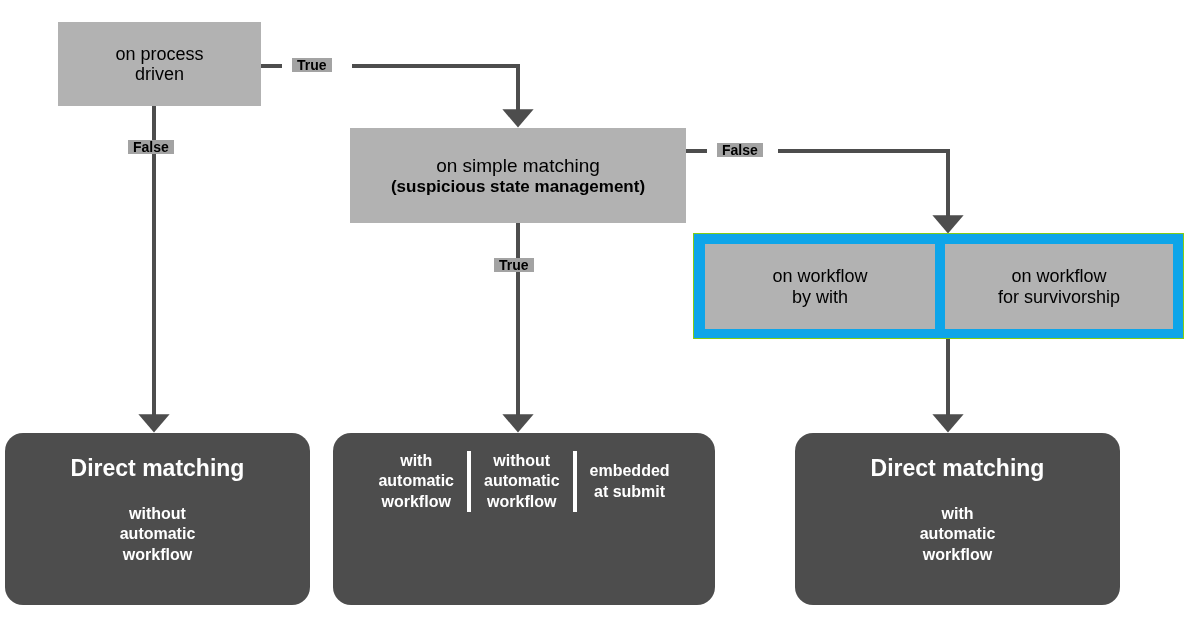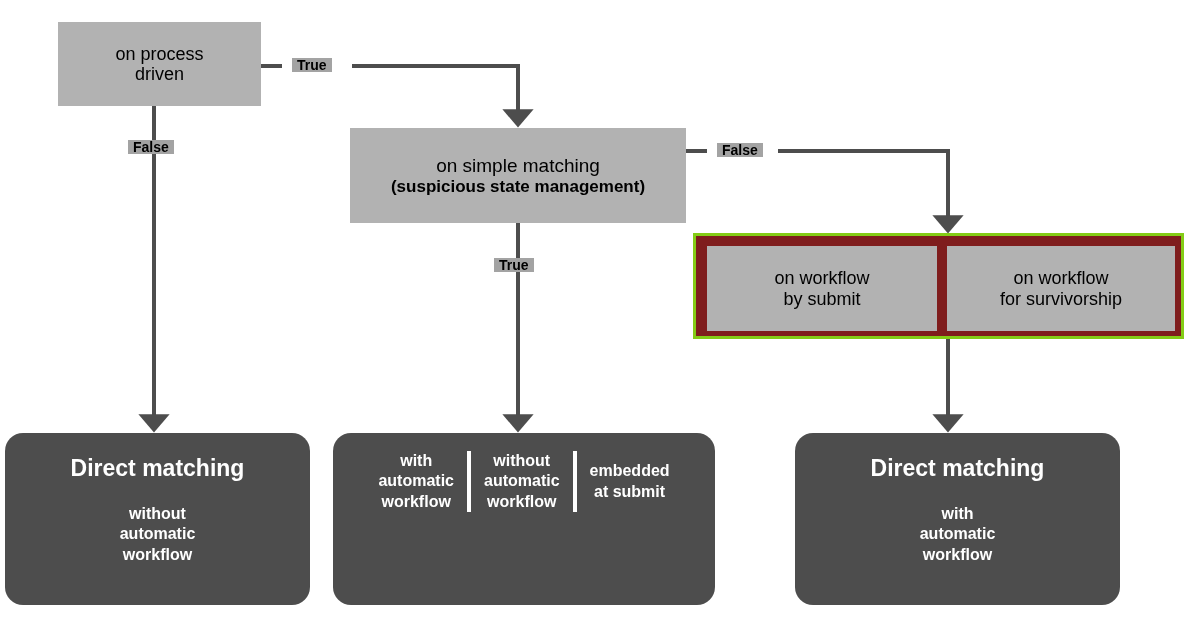--- a/index.html
+++ b/index.html
@@ -52,22 +52,22 @@
     font-size: 18px;
   }
   .gbox.plain .l2 {
     font-size: 18px;
     font-weight: 400;
   }
 
   
   .wcontainer {
     position: absolute;
-    background: #7f1d1d;
-    border: 3px solid #84cc16;
+    background: #0ea5e9;
+    border: 1px solid #84cc16;
     box-sizing: border-box;
   }
 
   
   .dbox {
     position: absolute;
     background: #4d4d4d;
     border-radius: 18px;
     color: #ffffff;
     box-sizing: border-box;
@@ -171,21 +171,21 @@
   </div>
 
   <div class="gbox plain" style="left:58px; top:22px; width:203px; height:84px;">
     <div class="l1">on process</div>
     <div class="l2">driven</div>
   </div>
 
   <div class="wcontainer" style="left:693px; top:233px; width:491px; height:106px;">
     <div class="gbox plain" style="left:11px; top:10px; width:230px; height:85px;">
       <div class="l1">on workflow</div>
-      <div class="l2">by submit</div>
+      <div class="l2">by with</div>
     </div>
     <div class="gbox plain" style="left:251px; top:10px; width:228px; height:85px;">
       <div class="l1">on workflow</div>
       <div class="l2">for survivorship</div>
     </div>
   </div>
 
   <div class="elabel" style="left:292px; top:58px;">True</div>
 
   <div class="elabel" style="left:128px; top:140px;">False</div>

